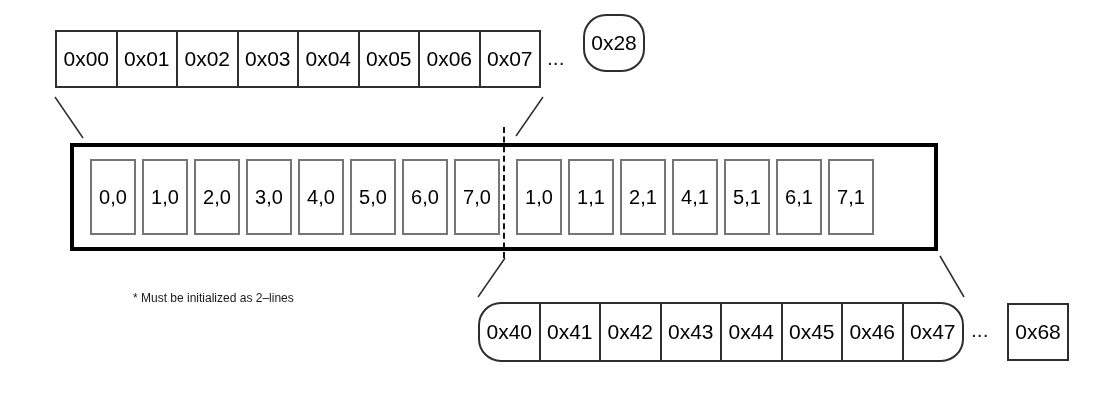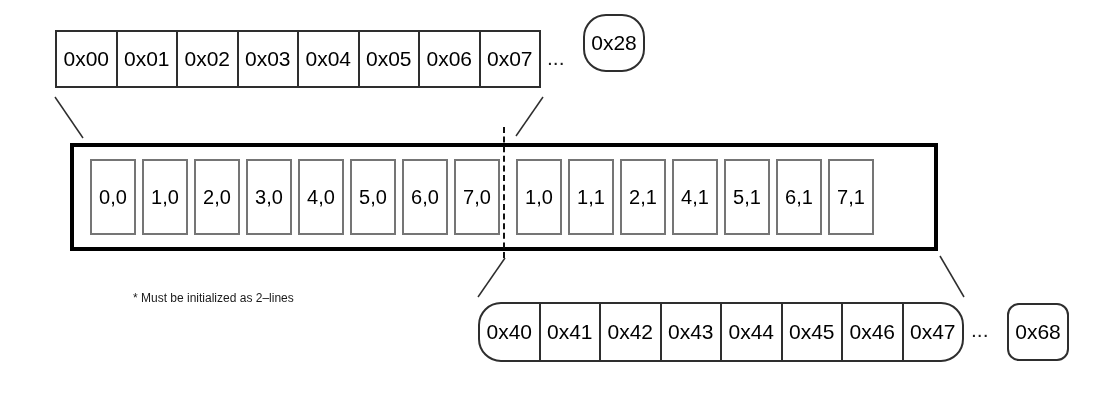--- a/index.html
+++ b/index.html
@@ -42,21 +42,21 @@
     box-sizing: border-box;
     width: 62px; height: 58px;
     border: 2px solid #2e2e2e;
     display: flex;
     align-items: center;
     justify-content: center;
     font-size: 21px;
     background: #ffffff;
   }
   .detached-top    { left: 583px;  top: 14px; border-radius: 23px;  }
-  .detached-bottom { left: 1007px; top: 303px; border-radius: 12px; }
+  .detached-bottom { left: 1007px; top: 303px; }
 
   .ellipsis {
     position: absolute;
     font-size: 21px;
     color: #1a1a1a;
   }
   .ellipsis-top    { left: 547px; top: 46px;  }
   .ellipsis-bottom { left: 971px; top: 318px; }
 
   

